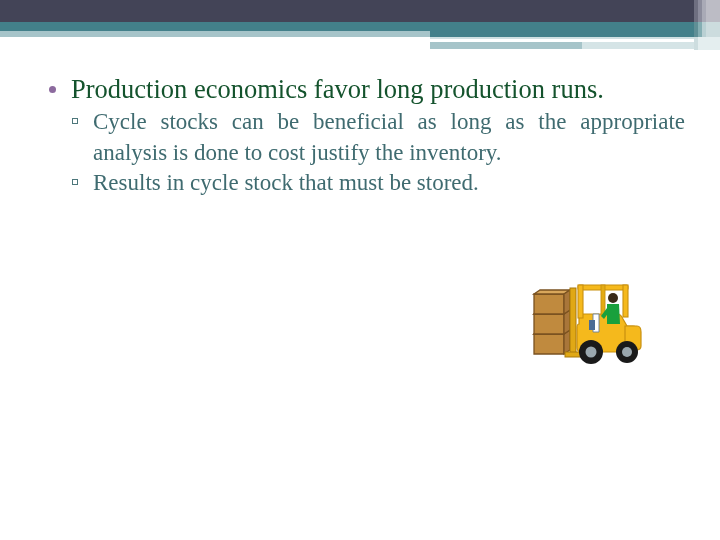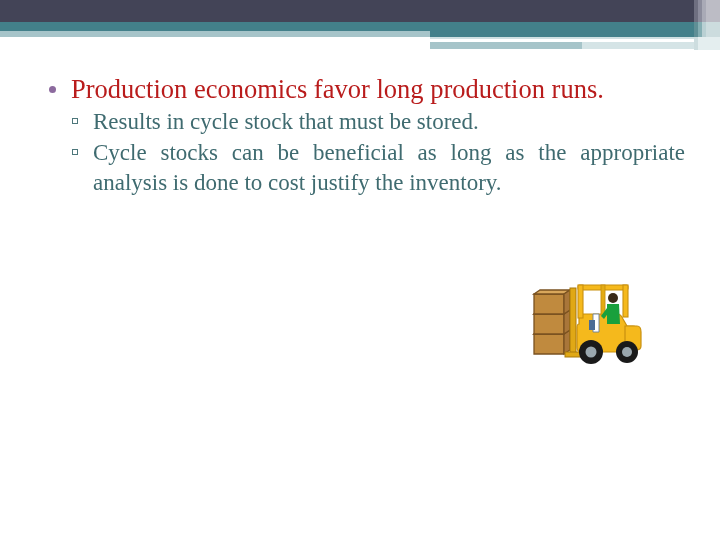--- a/index.html
+++ b/index.html
@@ -57,21 +57,21 @@
     width:645px;
   }
 
   ul { list-style:none; }
 
   .lvl1 {
     position:relative;
     padding-left:31px;
     font-size:26.5px;
     line-height:31px;
-    color:#b91c1c;
+    color:#14532d;
     text-align:justify;
     text-justify:inter-word;
     margin-bottom:2px;
   }
   .lvl1 .bullet-dot {
     position:absolute;
     left:9px; top:12px;
     width:7px; height:7px;
     border-radius:50%;
     background:#8c6a9e;
@@ -139,28 +139,28 @@
   </div>
 
   <div class="content">
     <ul>
       <li class="lvl1">
         <span class="bullet-dot"></span>
         <span>Production economics favor long production runs.</span>
       </li>
 
       <ul class="sublist">
+        <li class="lvl2">
+          <span class="bullet-sq"></span>
+          <span>Cycle stocks can be beneficial as long as the appropriate analysis is done to cost justify the inventory.</span>
+        </li>
         <li class="lvl2 nojust">
           <span class="bullet-sq"></span>
           <span>Results in cycle stock that must be stored.</span>
         </li>
-        <li class="lvl2">
-          <span class="bullet-sq"></span>
-          <span>Cycle stocks can be beneficial as long as the appropriate analysis is done to cost justify the inventory.</span>
-        </li>
       </ul>
     </ul>
   </div>
 
   <div class="clipart">
     <svg viewBox="0 0 128 92" xmlns="http://www.w3.org/2000/svg">
 
       <g>
 
         <polygon points="13,58 43,58 43,78 13,78" fill="#c08a3e" stroke="#7a5220" stroke-width="1.3"></polygon>

